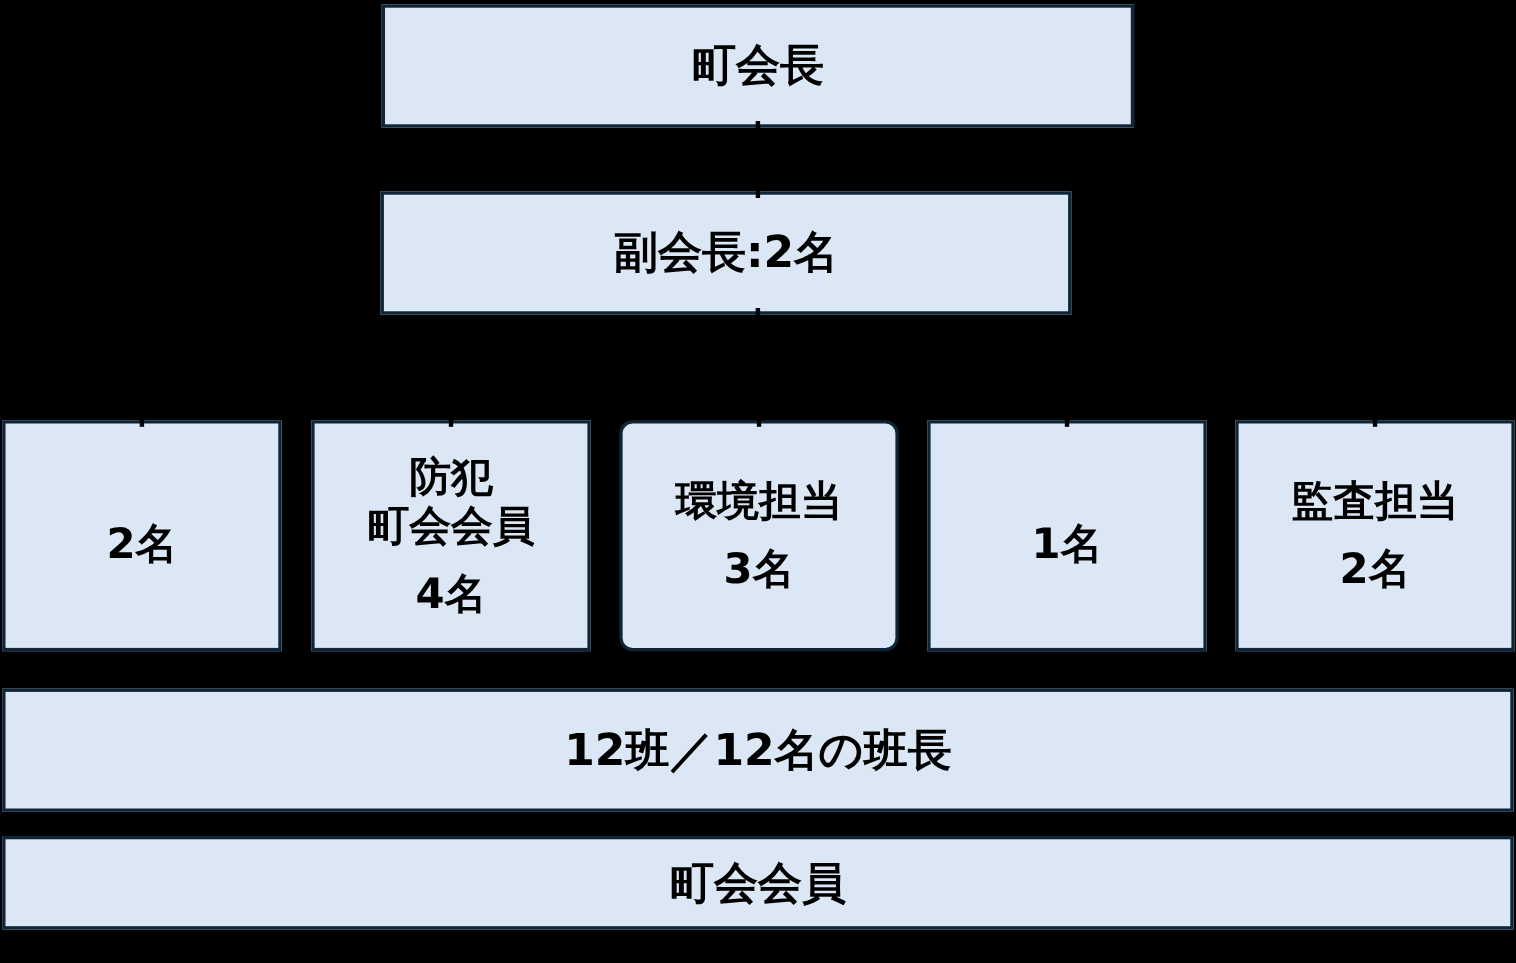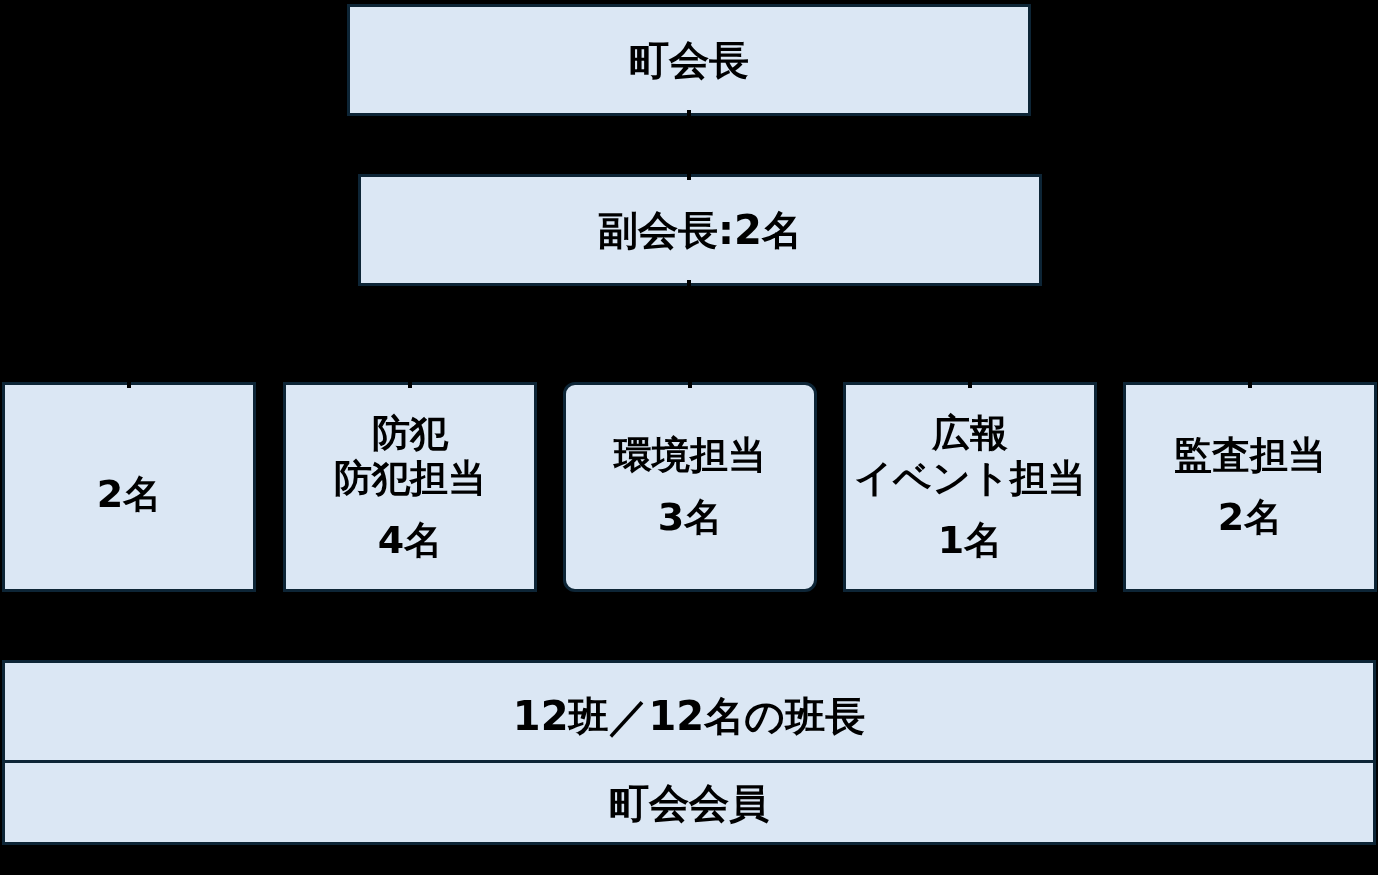--- a/index.html
+++ b/index.html
@@ -27,38 +27,38 @@
     justify-content: center;
     text-align: center;
     font-weight: 600;
     z-index: 2;
   }
   .box .label {
     font-size: 40px;
     line-height: 1.2;
   }
   .box-chairman      { left: 347px; top: 4px;   width: 684px;  height: 112px; }
-  .box-vice          { left: 358px; top: 174px; width: 684px;  height: 112px; }
+  .box-vice          { left: 346px; top: 174px; width: 628px;  height: 112px; }
   .committee         { top: 382px;  height: 210px; width: 254px; }
   .committee-0 { left: 2px; }
   .committee-1 { left: 283px; }
   .committee-2 { left: 563px; border-radius: 12px; }
   .committee-3 { left: 843px; }
   .committee-4 { left: 1123px; }
   .committee .title {
     font-size: 38px;
     line-height: 1.2;
     white-space: pre-line;
   }
   .committee .count {
     font-size: 38px;
     line-height: 1.2;
     margin-top: 16px;
   }
-  .box-leaders       { left: 2px; top: 626px; width: 1374px; height: 112px; margin-top: 34px; }
+  .box-leaders       { left: 2px; top: 626px; width: 1374px; height: 112px; }
   .box-members       { left: 2px; top: 760px; width: 1374px; height: 85px; }
   .connector {
     position: absolute;
     background: #000000;
     z-index: 3;
   }
   .conn-v { width: 4px; }
   .conn-h { height: 4px; }
   .conn-chairman-vice { left: 687px; top: 110px; height: 70px; }
   .conn-vice-down     { left: 687px; top: 280px; height: 60px; }
@@ -89,30 +89,28 @@
 
   <div class="box box-vice">
     <div class="label">副会長:2名</div>
   </div>
 
   <div class="box committee committee-0">
     <div class="count">2名</div>
   </div>
   <div class="box committee committee-1">
     <div class="title">防犯
-防犯担当</div>
+町会会員</div>
     <div class="count">4名</div>
   </div>
   <div class="box committee committee-2">
     <div class="title">環境担当</div>
     <div class="count">3名</div>
   </div>
   <div class="box committee committee-3">
-    <div class="title">広報
-イベント担当</div>
     <div class="count">1名</div>
   </div>
   <div class="box committee committee-4">
     <div class="title">監査担当</div>
     <div class="count">2名</div>
   </div>
 
   <div class="box box-leaders">
     <div class="label">12班／12名の班長</div>
   </div>

